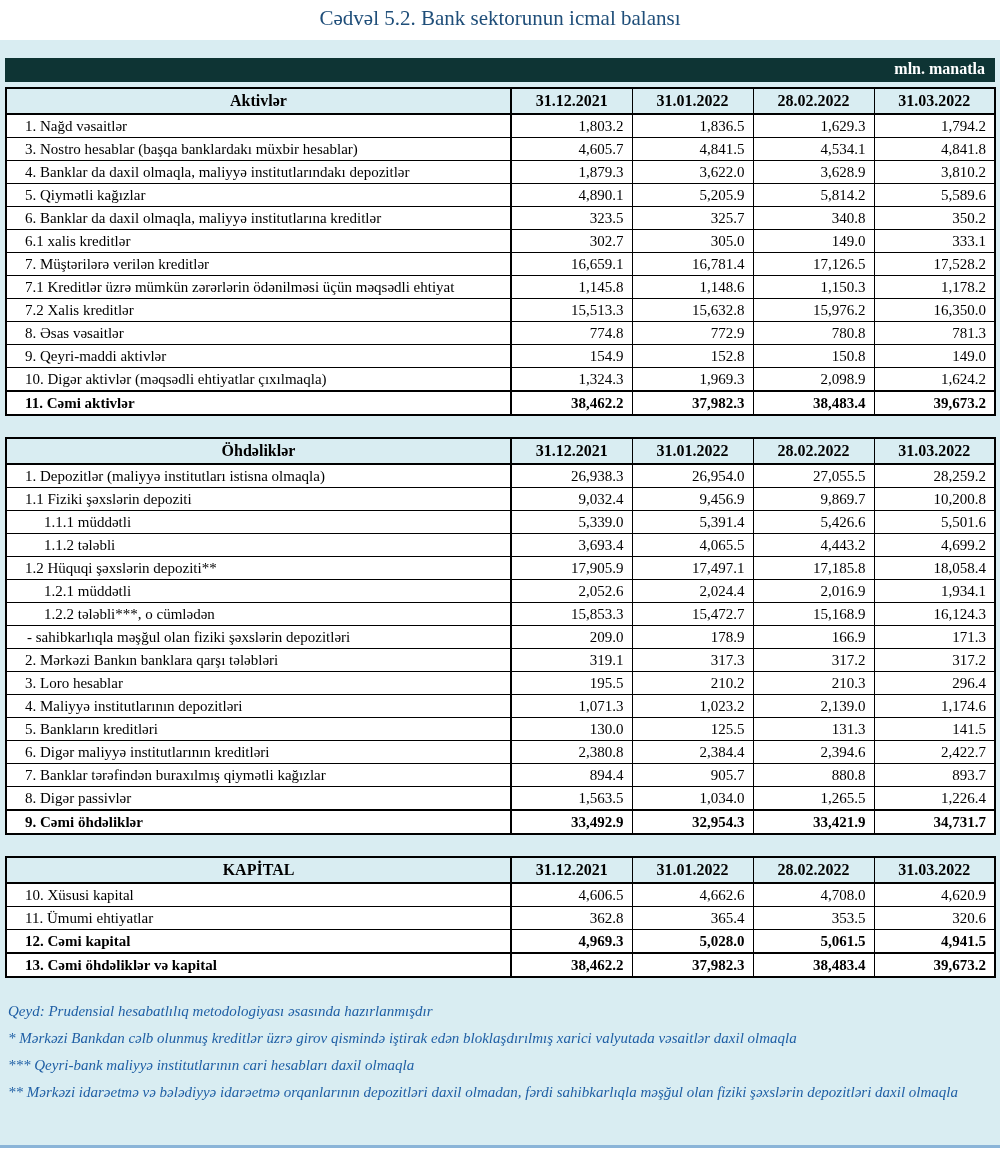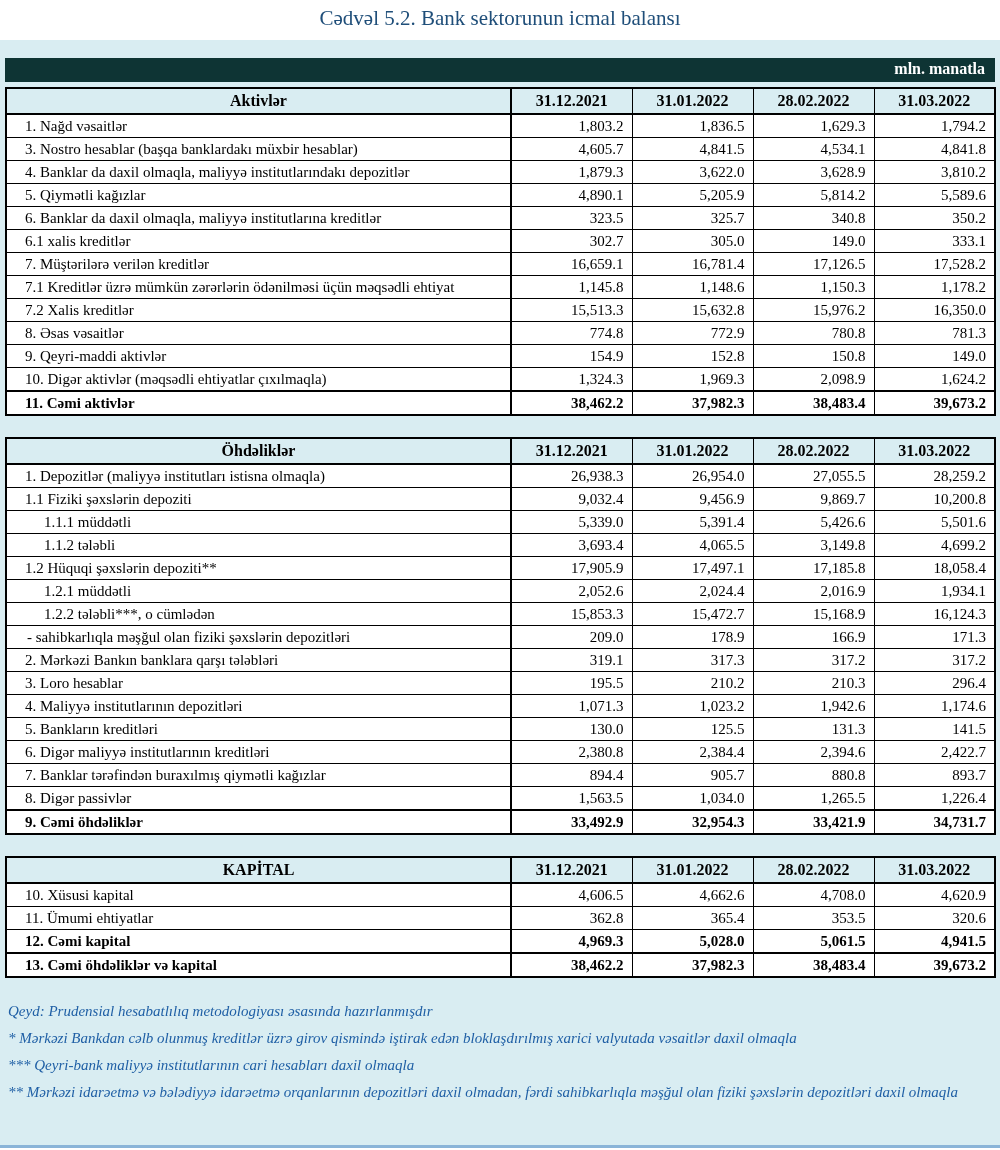--- a/index.html
+++ b/index.html
@@ -246,21 +246,21 @@
               <td class="label indent-2">1.1.1 müddətli</td>
               <td class="num">5,339.0</td>
               <td class="num">5,391.4</td>
               <td class="num">5,426.6</td>
               <td class="num">5,501.6</td>
             </tr>
             <tr class="">
               <td class="label indent-2">1.1.2 tələbli</td>
               <td class="num">3,693.4</td>
               <td class="num">4,065.5</td>
-              <td class="num">3,149.8</td>
+              <td class="num">4,443.2</td>
               <td class="num">4,699.2</td>
             </tr>
             <tr class="">
               <td class="label indent-0">1.2 Hüquqi şəxslərin depoziti**</td>
               <td class="num">17,905.9</td>
               <td class="num">17,497.1</td>
               <td class="num">17,185.8</td>
               <td class="num">18,058.4</td>
             </tr>
             <tr class="">
@@ -295,21 +295,21 @@
               <td class="label indent-0">3. Loro hesablar</td>
               <td class="num">195.5</td>
               <td class="num">210.2</td>
               <td class="num">210.3</td>
               <td class="num">296.4</td>
             </tr>
             <tr class="">
               <td class="label indent-0">4. Maliyyə institutlarının  depozitləri</td>
               <td class="num">1,071.3</td>
               <td class="num">1,023.2</td>
-              <td class="num">1,942.6</td>
+              <td class="num">2,139.0</td>
               <td class="num">1,174.6</td>
             </tr>
             <tr class="">
               <td class="label indent-0">5. Bankların kreditləri</td>
               <td class="num">130.0</td>
               <td class="num">125.5</td>
               <td class="num">131.3</td>
               <td class="num">141.5</td>
             </tr>
             <tr class="">

